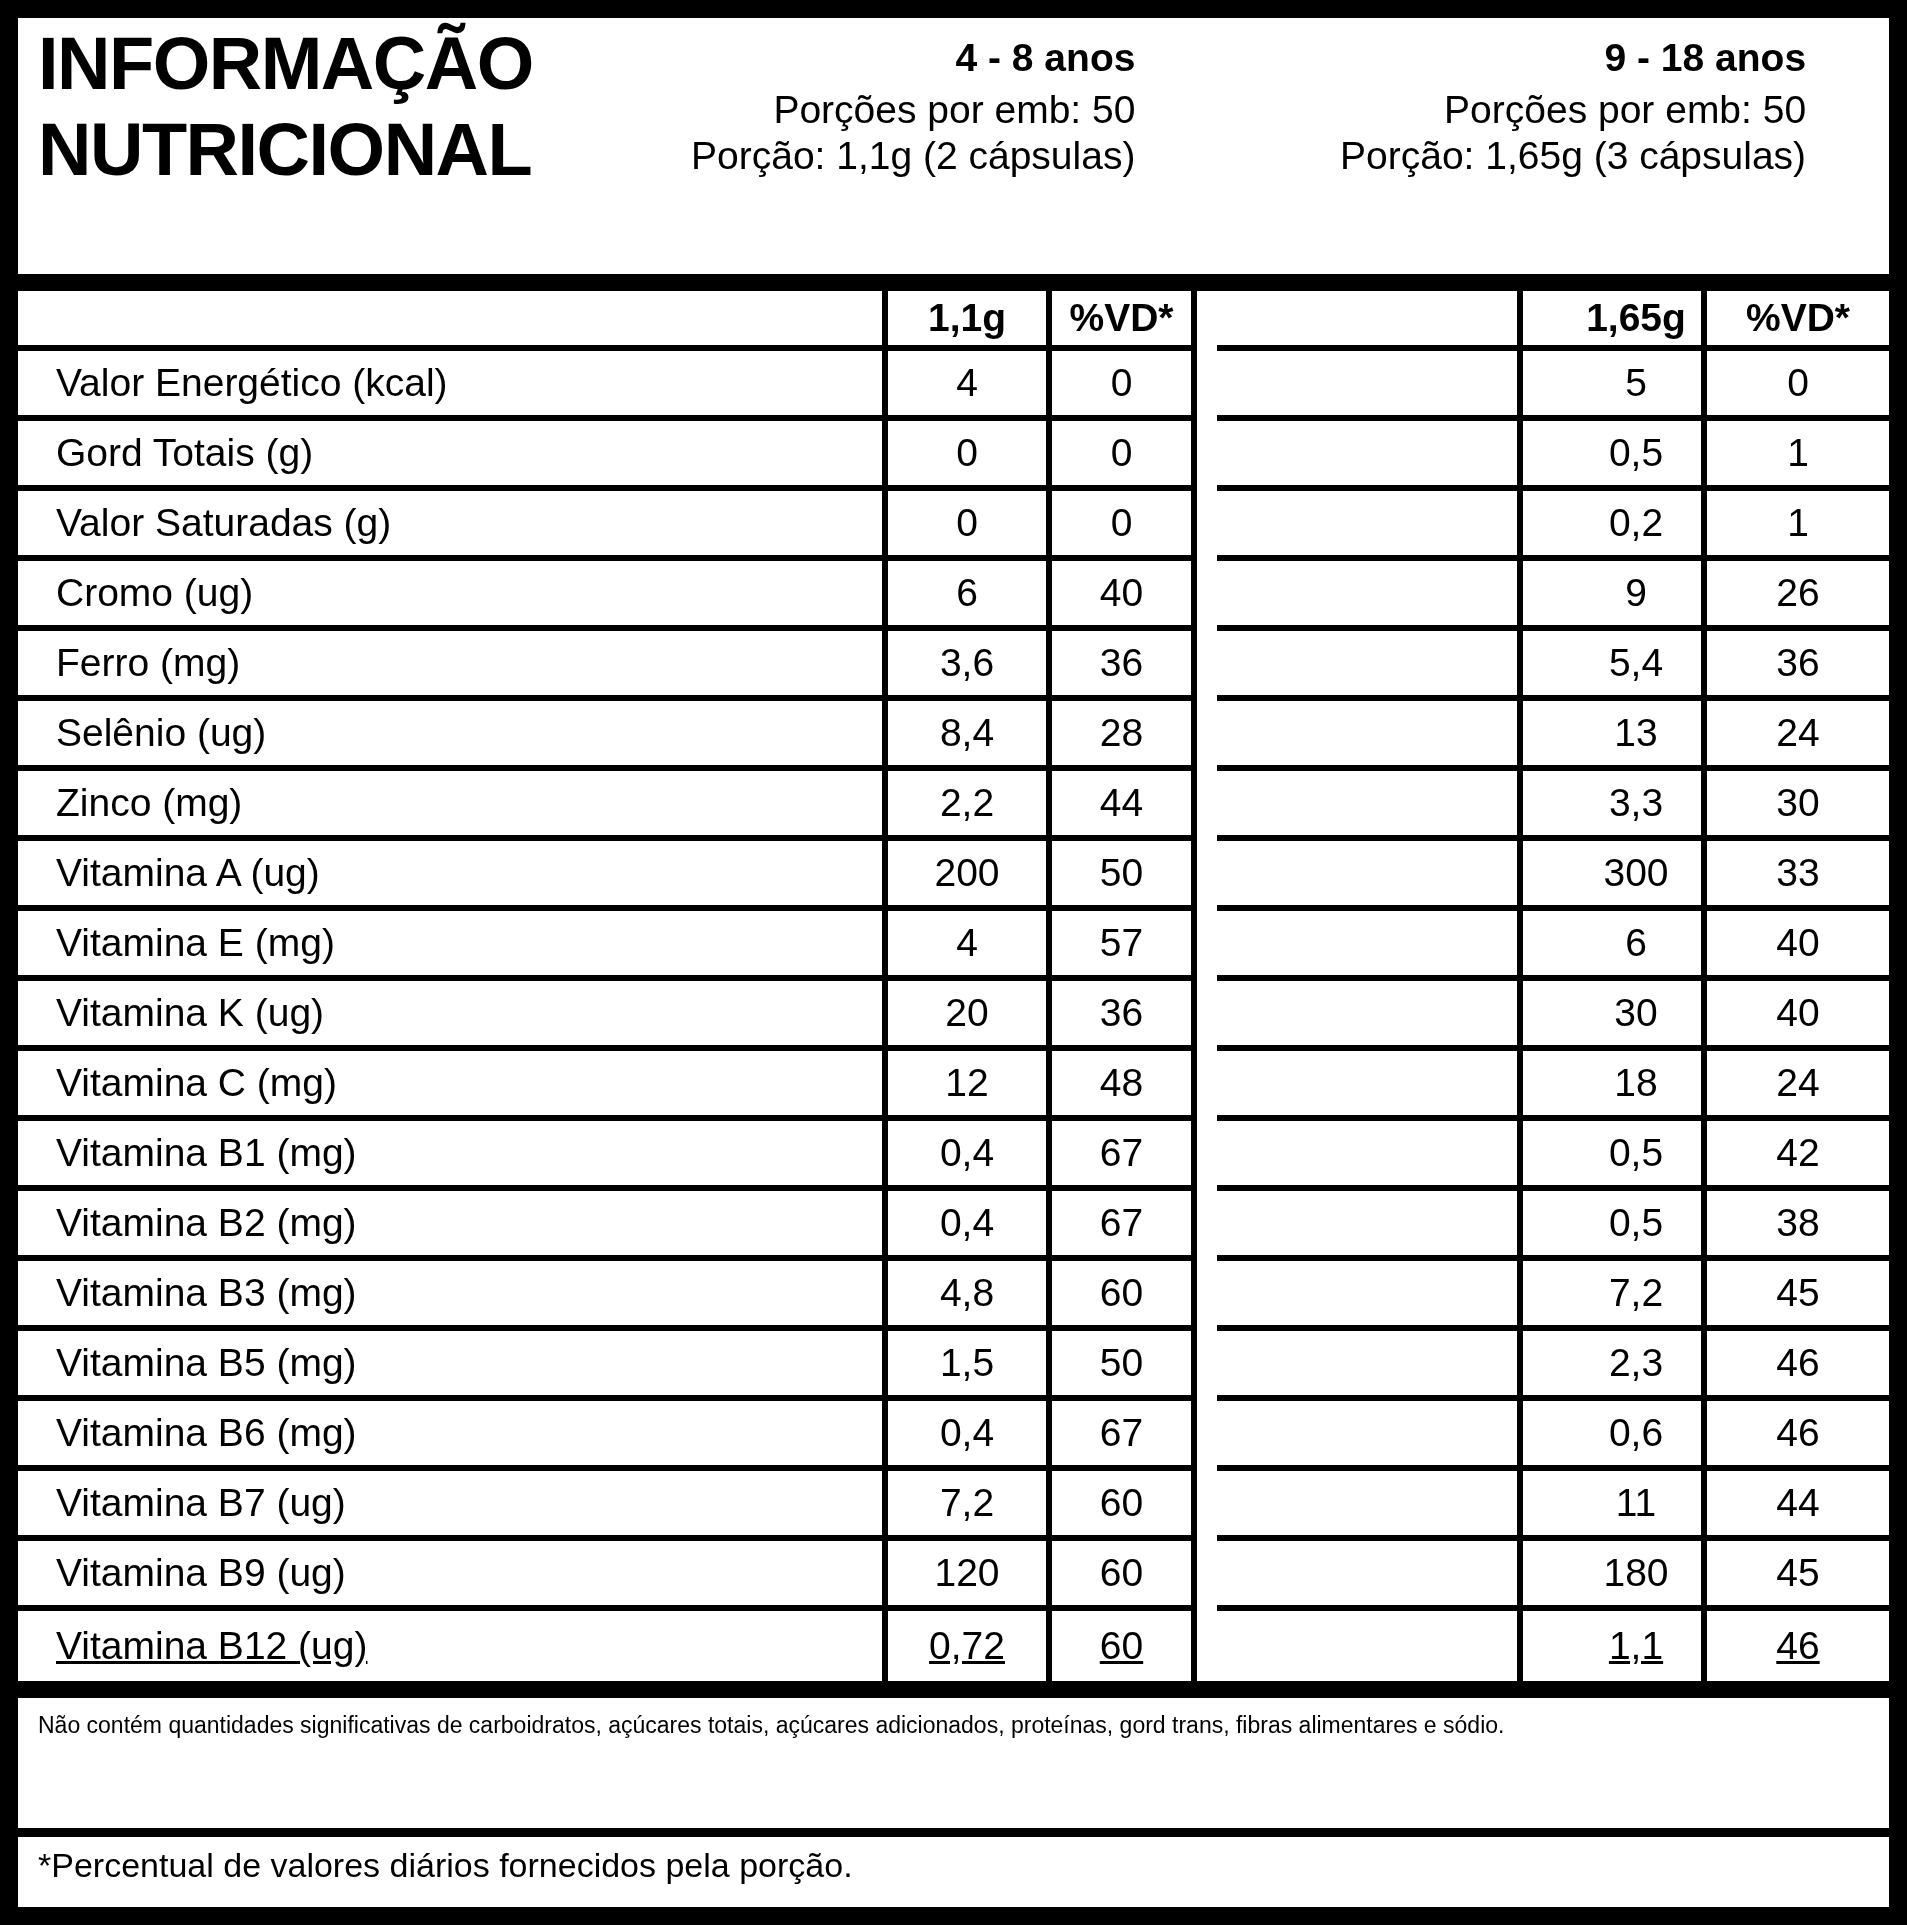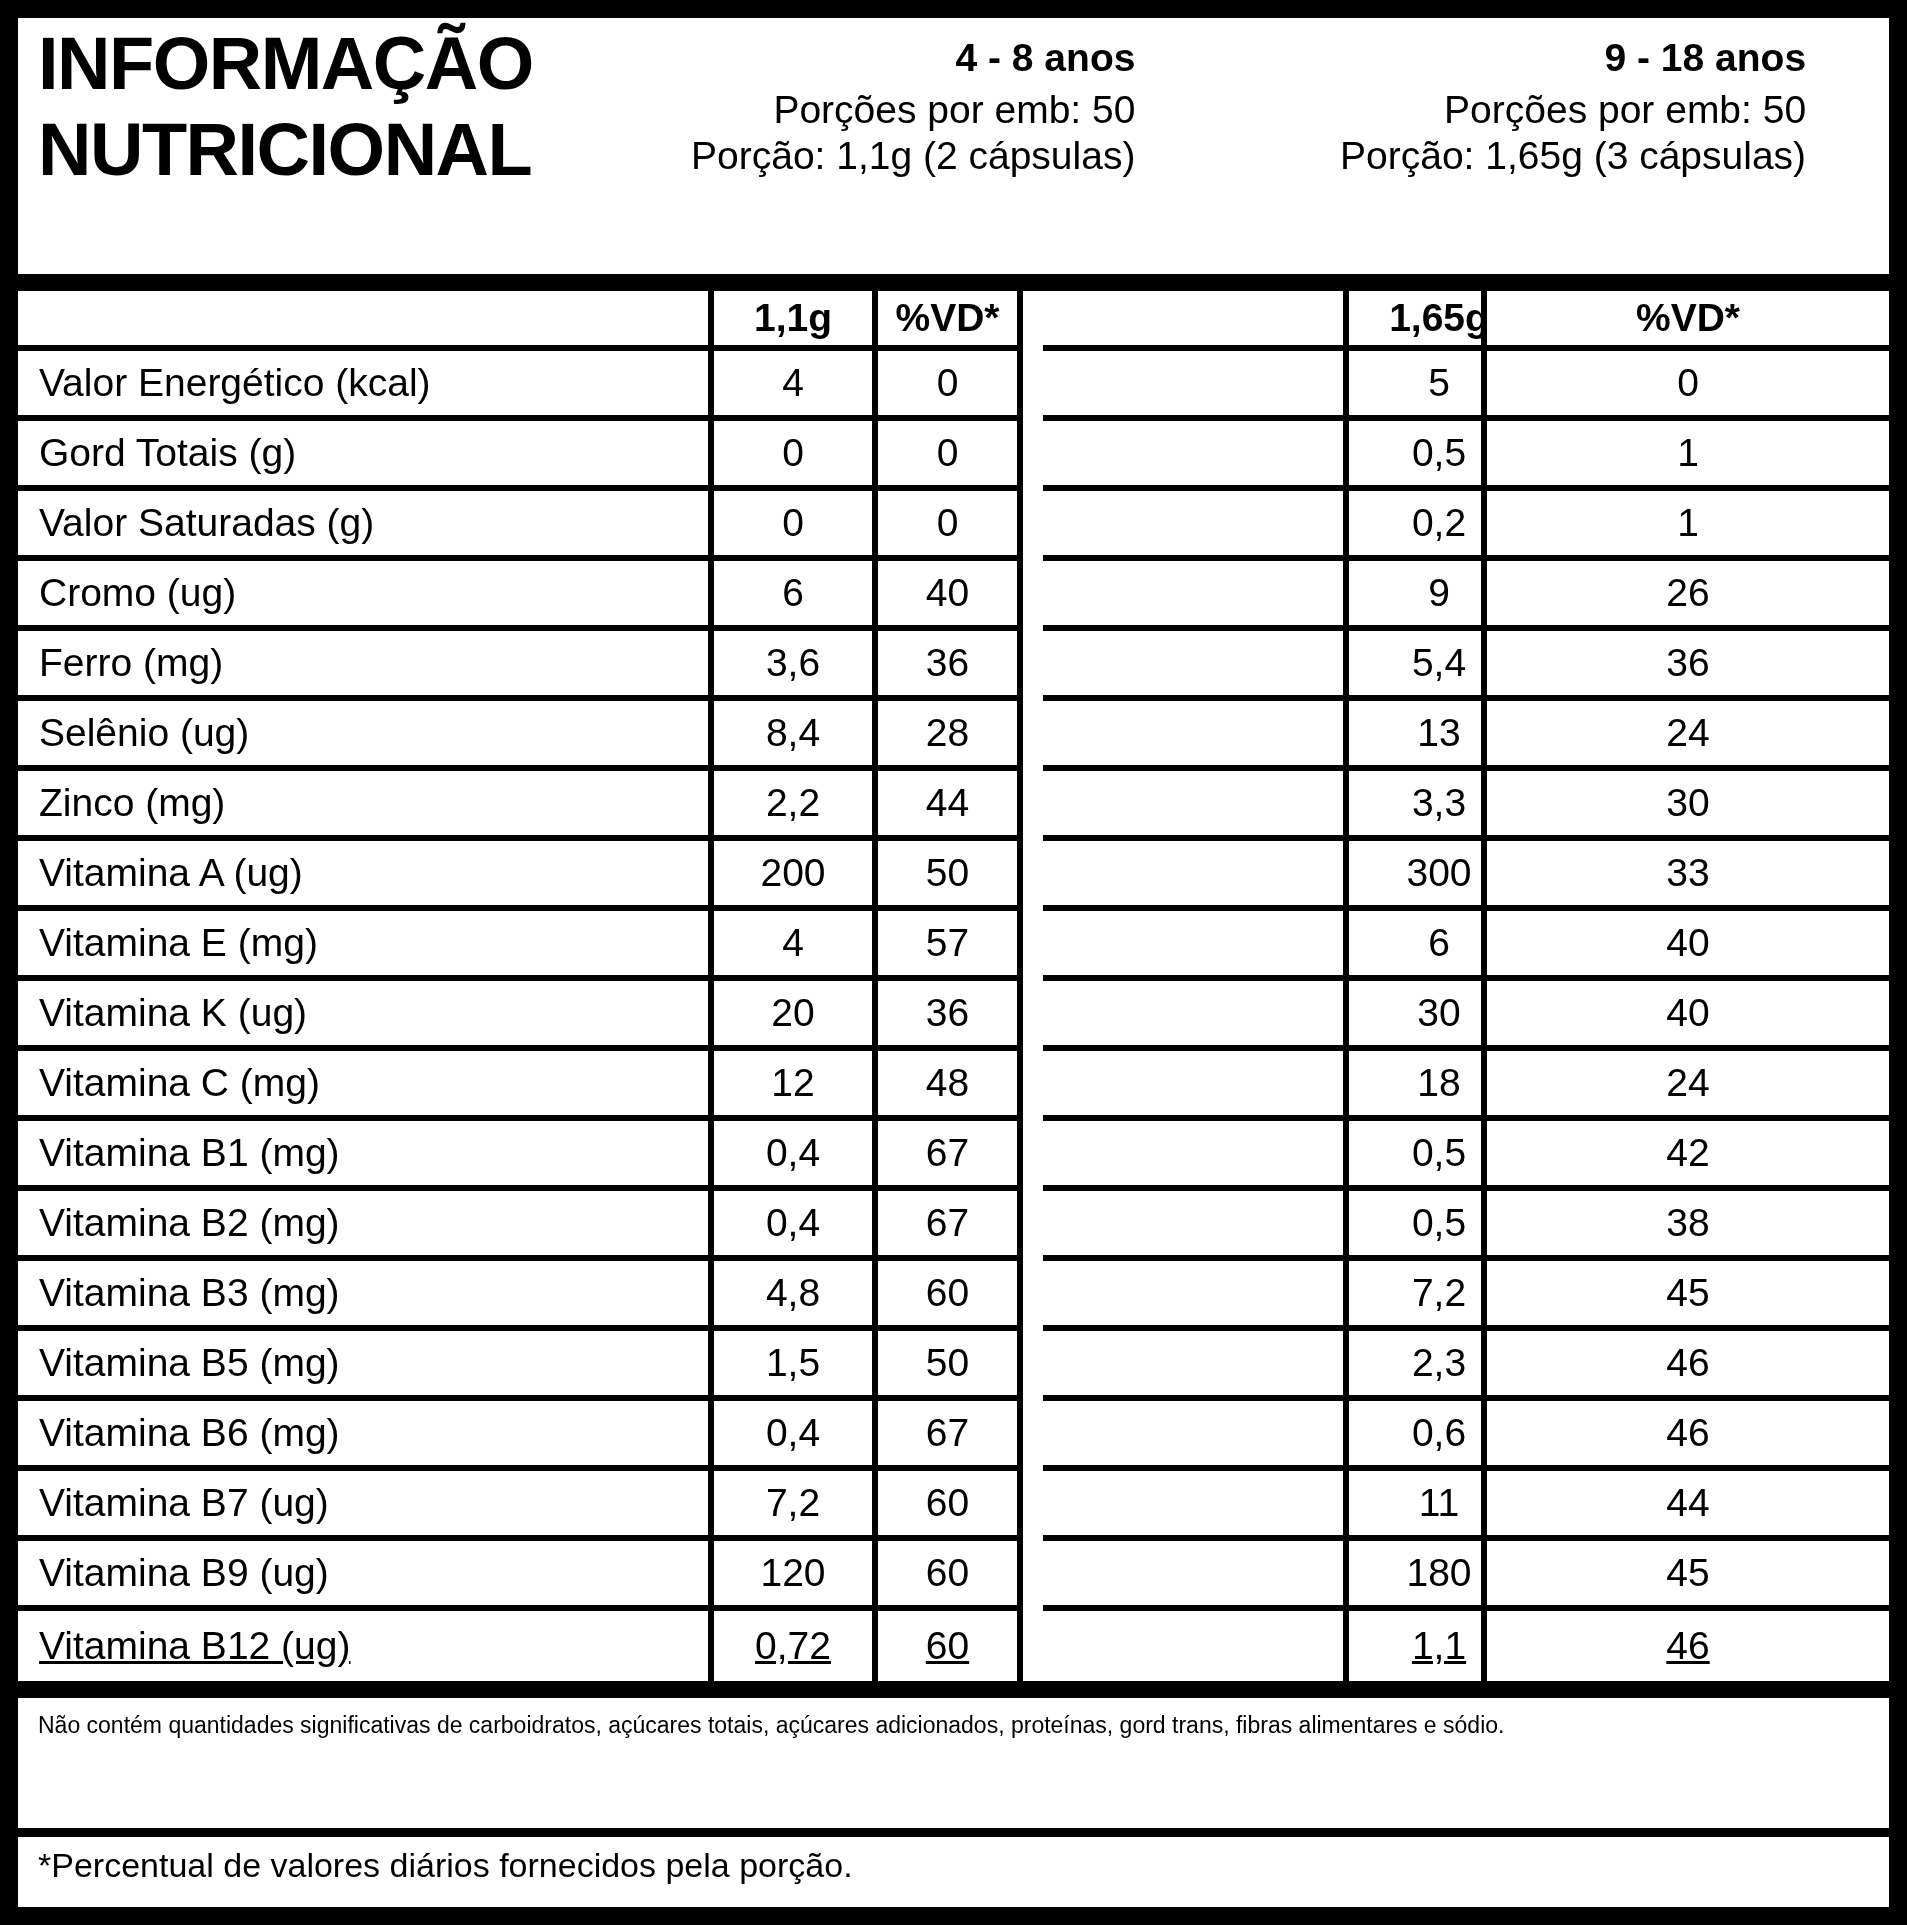--- a/index.html
+++ b/index.html
@@ -20,28 +20,28 @@
 
   .bar { height:17px; background:#000; flex:none; }
   .sep { height:9.3px; background:#000; flex:none; }
 
   
   .trow { display:flex; height:70px; flex:none;text-align:right; }
   .thead-row { height:60px; }
   .thead-row .c { font-weight:bold; }
   .c { border-bottom:6.2px solid #000; display:flex; align-items:center;
        justify-content:center; font-size:39px; }
-  .c-name { width:696px; border-right:6.2px solid #000; justify-content:flex-start;
-            padding-left:21px; }
+  .c-name { width:870px; border-right:6.2px solid #000; justify-content:flex-start;
+            padding-left:38px; }
   .c-v1   { width:164px; border-right:6.2px solid #000; }
   .c-vd1  { width:145px; border-right:6.2px solid #000; }
   .c-gap  { width:320px; border-bottom:none; position:relative; }
   .c-gap::after { content:""; position:absolute; left:20px; right:0; bottom:0;
                   height:6.2px; background:#000; }
-  .c-v2   { width:144px; border-left:6.2px solid #000; border-right:6.2px solid #000;padding-left:48px; }
+  .c-v2   { width:190px; border-left:6.2px solid #000; border-right:6.2px solid #000;padding-left:48px; }
   .c-vd2  { flex:1; }
   .rows-container { display:flex; flex-direction:column; flex:none; }
   .rows-container .trow:last-child .c { border-bottom:none;text-decoration:underline; }
   .rows-container .trow:last-child .c-gap::after { display:none; }
 
   
   .footer1 { height:130px; flex:none; padding:12.4px 20px 0; font-size:23px; line-height:1.32; }
   .footer2 { flex:1; padding:6.2px 20px 0; font-size:34px; line-height:1.3; }
 </style>
 </head>

